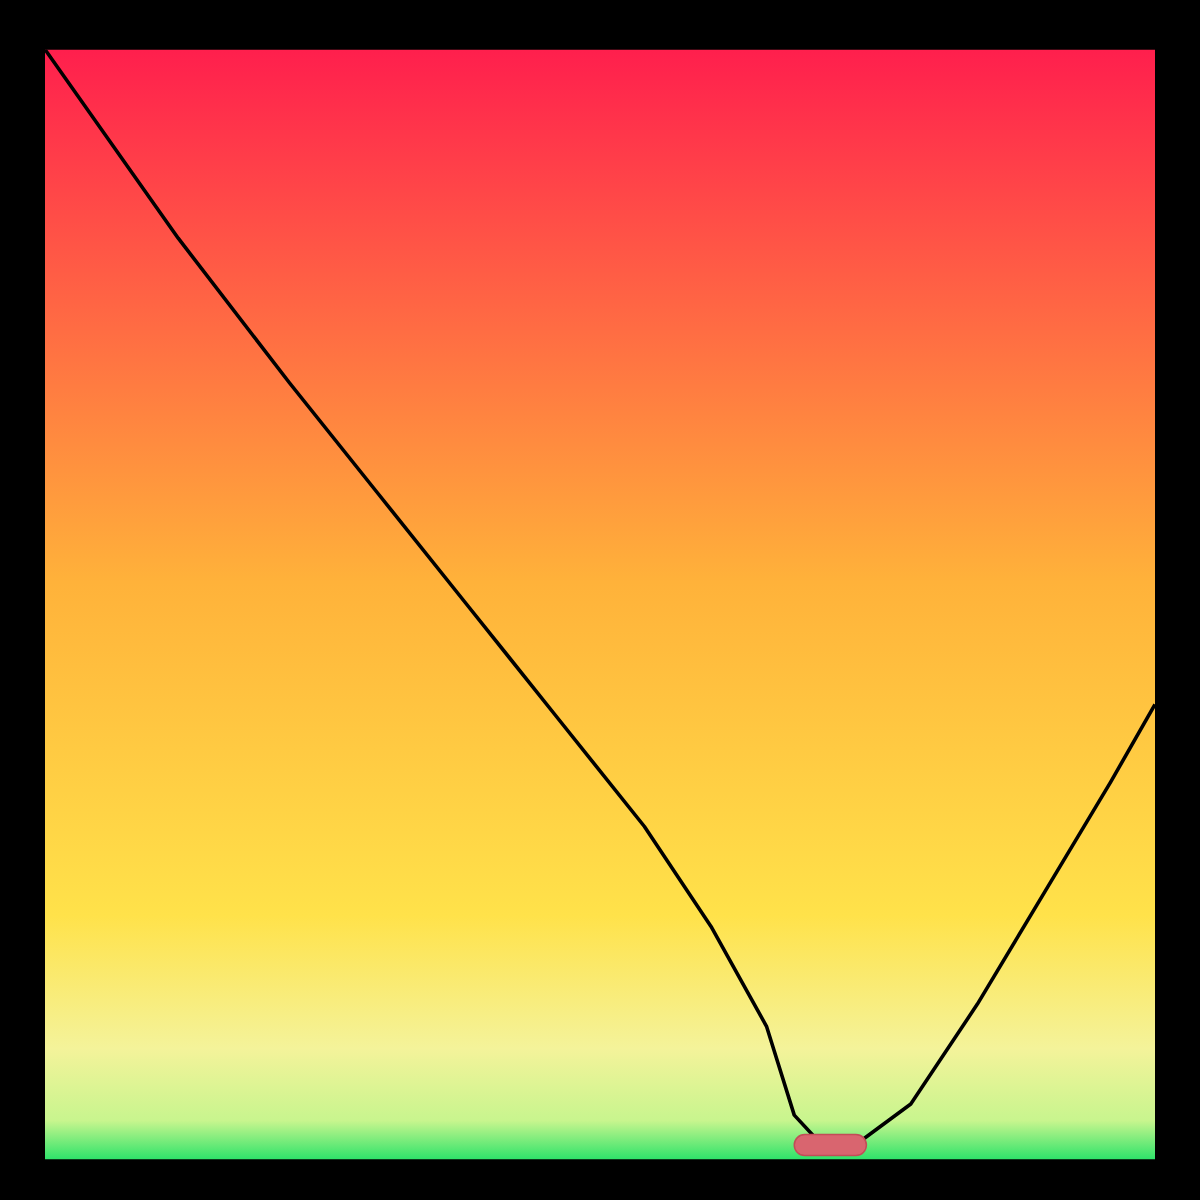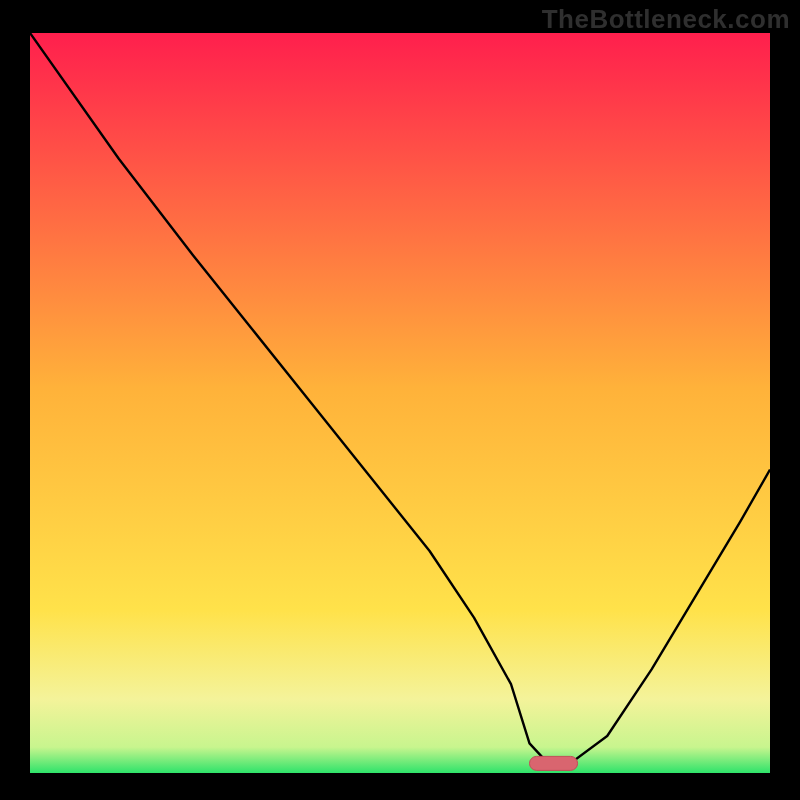--- a/index.html
+++ b/index.html
@@ -38,21 +38,20 @@
   svg {
     display: block;
     width: 740px;
     height: 740px;
   }
 </style>
 </head>
 <body>
 
 <div class="frame">
-  <div class="watermark">TheBottleneck.com</div>
 
   <div class="plot-wrap">
     <svg id="chart-svg" viewBox="0 0 740 740">
       <defs>
         <linearGradient id="bg-grad" x1="0" y1="0" x2="0" y2="1">
             <stop offset="0%" stop-color="#ff1f4d"></stop>
             <stop offset="48%" stop-color="#ffb23a"></stop>
             <stop offset="78%" stop-color="#ffe24a"></stop>
             <stop offset="90%" stop-color="#f4f39a"></stop>
             <stop offset="96.5%" stop-color="#c8f58e"></stop>

